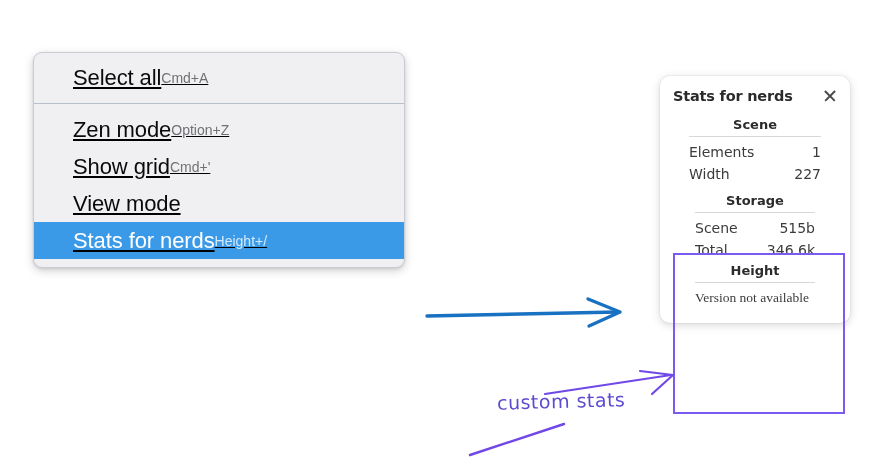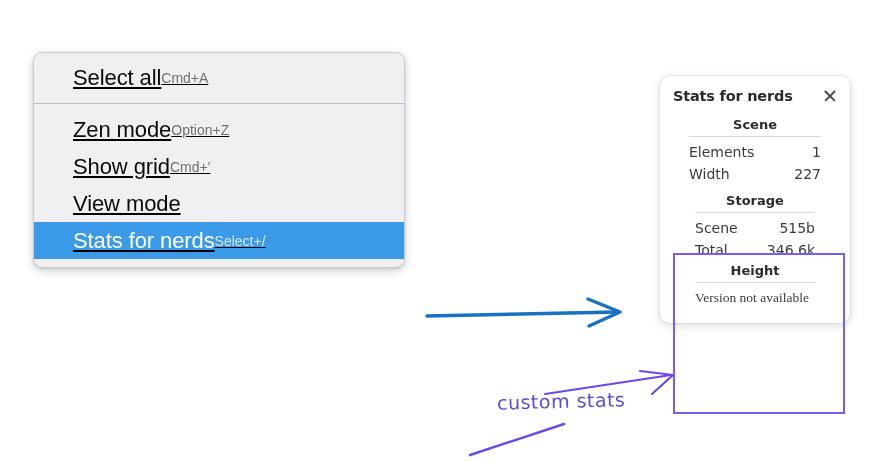--- a/index.html
+++ b/index.html
@@ -197,21 +197,21 @@
     </div>
     <div class="menu-item">
       <span class="label">Show grid</span>
       <span class="shortcut">Cmd+'</span>
     </div>
     <div class="menu-item">
       <span class="label">View mode</span>
     </div>
     <div class="menu-item selected">
       <span class="label">Stats for nerds</span>
-      <span class="shortcut">Select+/</span>
+      <span class="shortcut">Height+/</span>
     </div>
   </div>
 
 </div>
 
 <div id="stats-panel">
 
   <div class="stats-header">
     <span class="stats-title">Stats for nerds</span>
     <span class="close-icon"></span>

